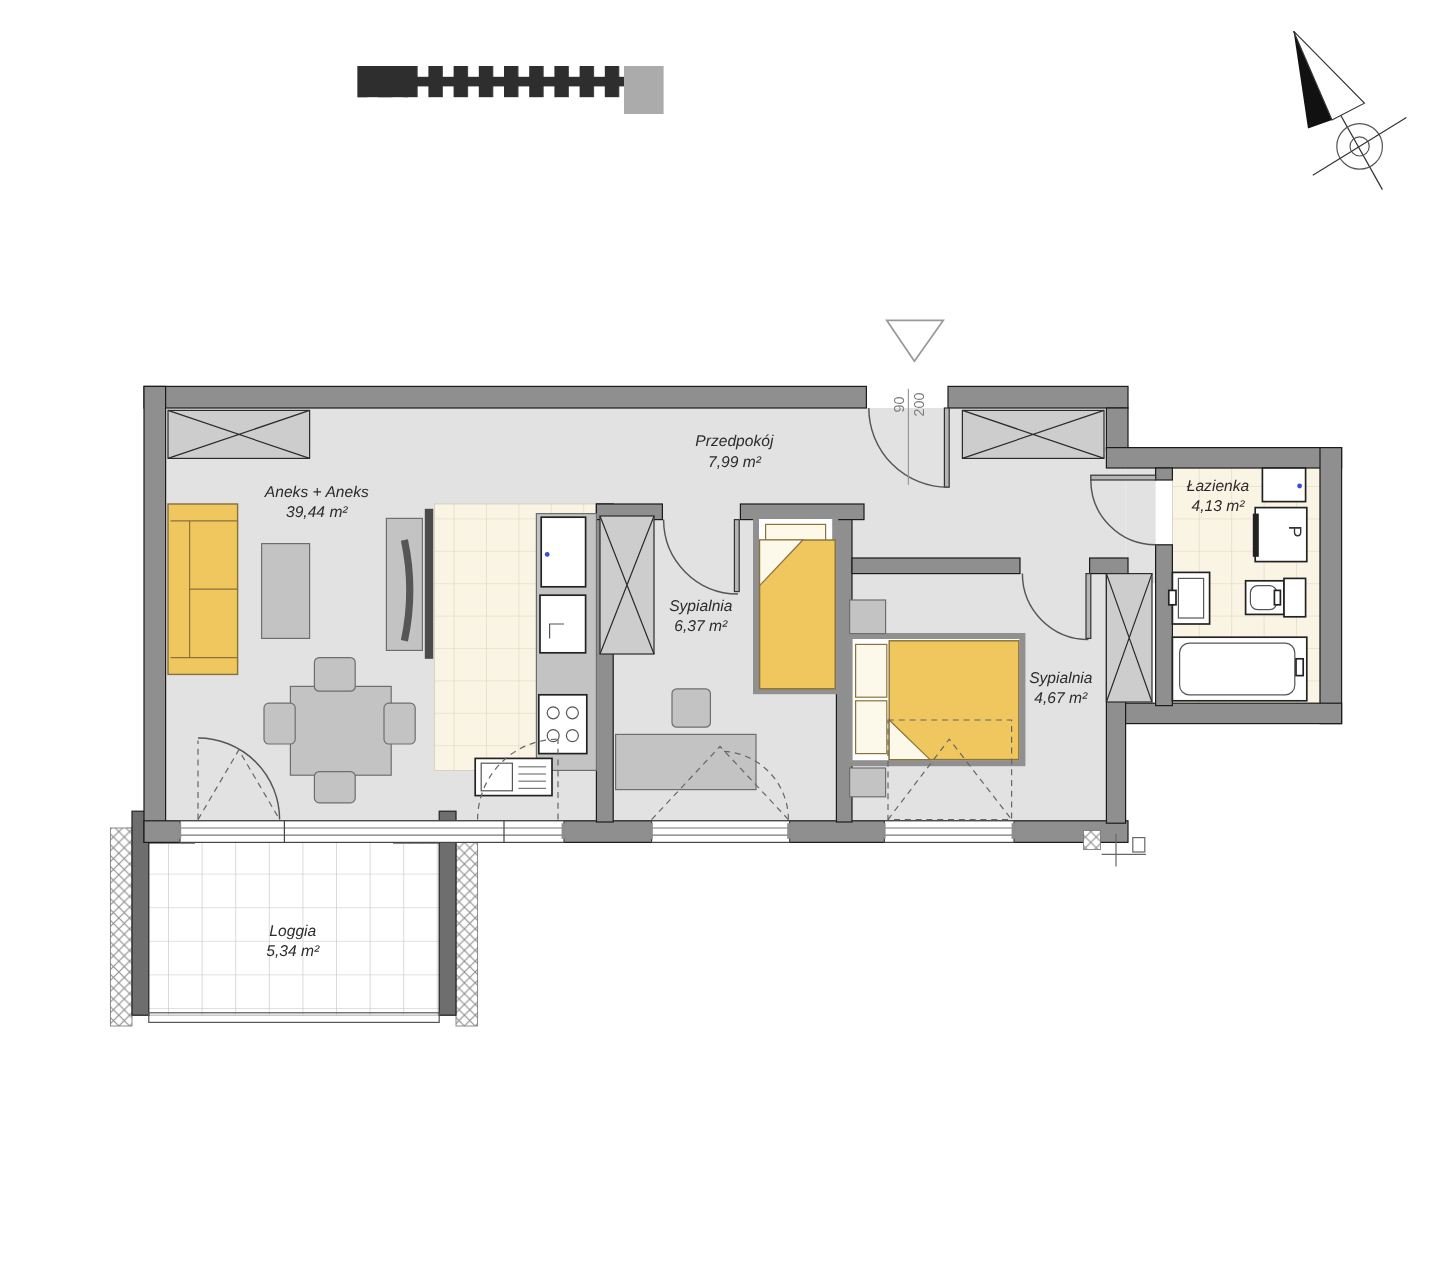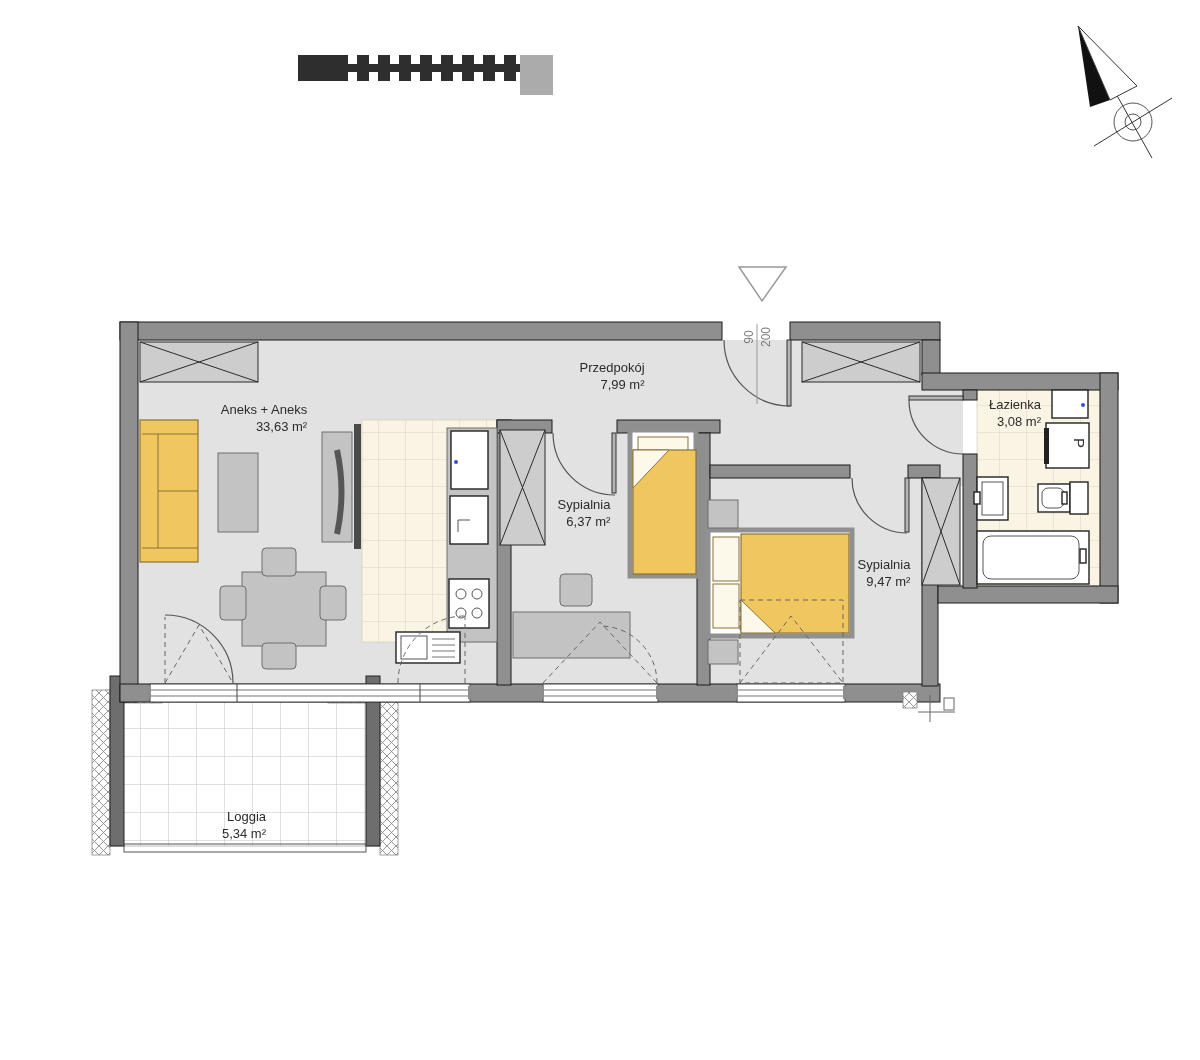--- a/index.html
+++ b/index.html
@@ -1,20 +1,20 @@
 <!DOCTYPE html>
 <html style="--c-wall: #8f8f8f; --c-floor: #e2e2e2; --c-tile_floor: #faf4e4; --c-accent_furniture: #f0c75e; --c-hatch_fill: #cdcdcd;"><head>
 <meta charset="utf-8">
 <style>
   html,body{margin:0;padding:0;background:#fff;}
   .stage{position:relative;width:1200px;height:1060px;background:#fff;overflow:hidden;
          font-family:"Liberation Sans","DejaVu Sans",sans-serif;}
   .stage svg{position:absolute;left:0;top:0;}
-  .room-label{position:absolute;transform:translateX(-50%);text-align:right;
-              font-size:13px;line-height:17px;color:#2b2b2b;white-space:nowrap;}
+  .room-label{position:absolute;transform:translateX(-50%);text-align:center;
+              font-size:13px;line-height:17px;color:#2b2b2b;white-space:nowrap;font-style:italic;}
   .dim-label{position:absolute;transform:translate(-50%,-50%) rotate(-90deg);
              font-size:12px;color:#7d7d7d;white-space:nowrap;}
   
   .wall{fill:var(--c-wall,#8f8f8f);stroke:#1b1b1b;stroke-width:1;}
   .mainfloor{fill:var(--c-floor,#e2e2e2);}
   .colbox{fill:var(--c-hatch_fill,#cdcdcd);stroke:#2b2b2b;stroke-width:1;}
   .colx{stroke:#2b2b2b;stroke-width:1;fill:none;}
   .yfill{fill:var(--c-accent_furniture,#f0c75e);stroke:#8a7339;stroke-width:1.2;}
   .ypale{fill:#fcf8ea;stroke:#8a7339;stroke-width:1;}
   .gfurn{fill:#c3c3c3;stroke:#6e6e6e;stroke-width:1;}
@@ -273,38 +273,38 @@
   <g>
     <rect x="903" y="692" width="14" height="16" fill="url(#zig)" stroke="#777" stroke-width="0.7"></rect>
     <line x1="930" y1="695" x2="930" y2="722" stroke="#666"></line>
     <line x1="918" y1="712" x2="955" y2="712" stroke="#666"></line>
     <rect x="944" y="698" width="10" height="12" fill="none" stroke="#666"></rect>
   </g>
 </svg>
 
 <div class="room-label" style="left:264px;top:401px">
   <div>Aneks + Aneks</div>
-  <div>33,63 m²</div>
+  <div>39,44 m²</div>
 </div>
 <div class="room-label" style="left:612px;top:359px">
   <div>Przedpokój</div>
   <div>7,99 m²</div>
 </div>
 <div class="room-label" style="left:584px;top:496px">
   <div>Sypialnia</div>
   <div>6,37 m²</div>
 </div>
 <div class="room-label" style="left:884px;top:556px">
   <div>Sypialnia</div>
-  <div>9,47 m²</div>
+  <div>4,67 m²</div>
 </div>
 <div class="room-label" style="left:1015px;top:396px">
   <div>Łazienka</div>
-  <div>3,08 m²</div>
-</div>
-<div class="room-label" style="left:244px;top:808px">
+  <div>4,13 m²</div>
+</div>
+<div class="room-label" style="left:244px;top:767px">
   <div>Loggia</div>
   <div>5,34 m²</div>
 </div>
 
 <div class="dim-label" style="left:749px;top:337px">90</div>
 <div class="dim-label" style="left:766px;top:337px">200</div>
 </div>
 
 </body></html>

